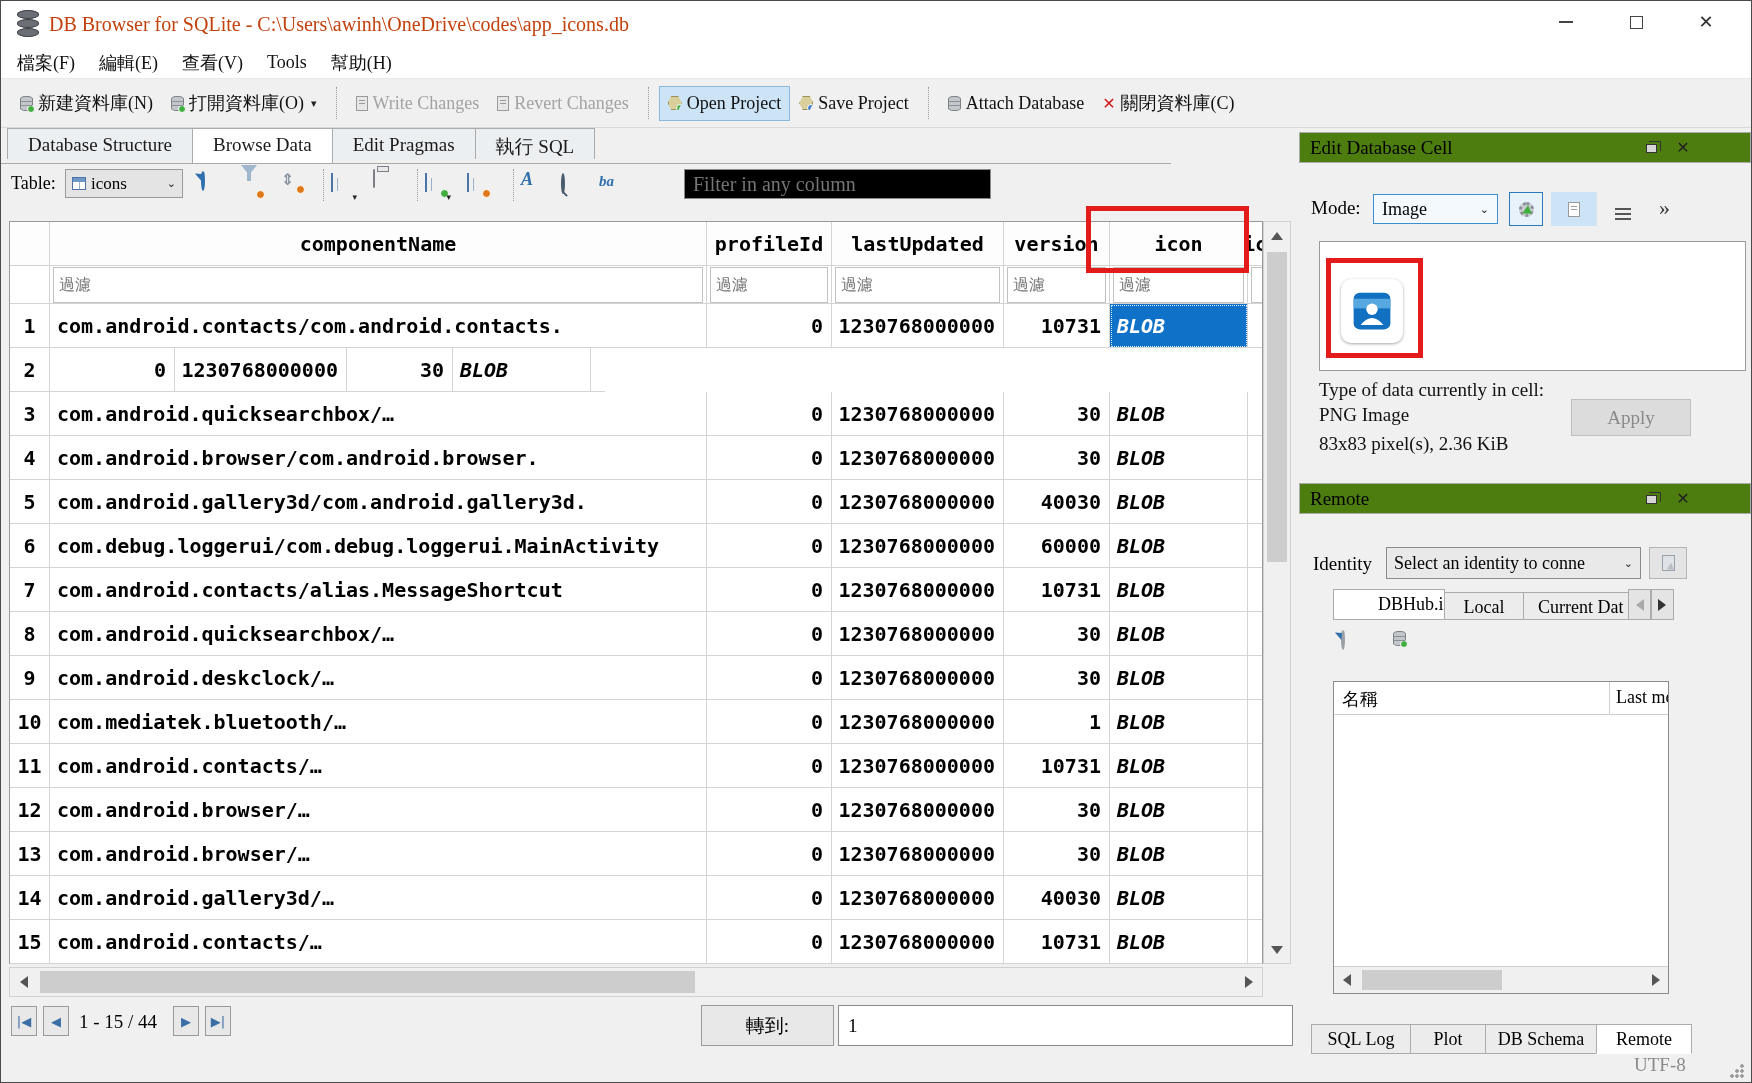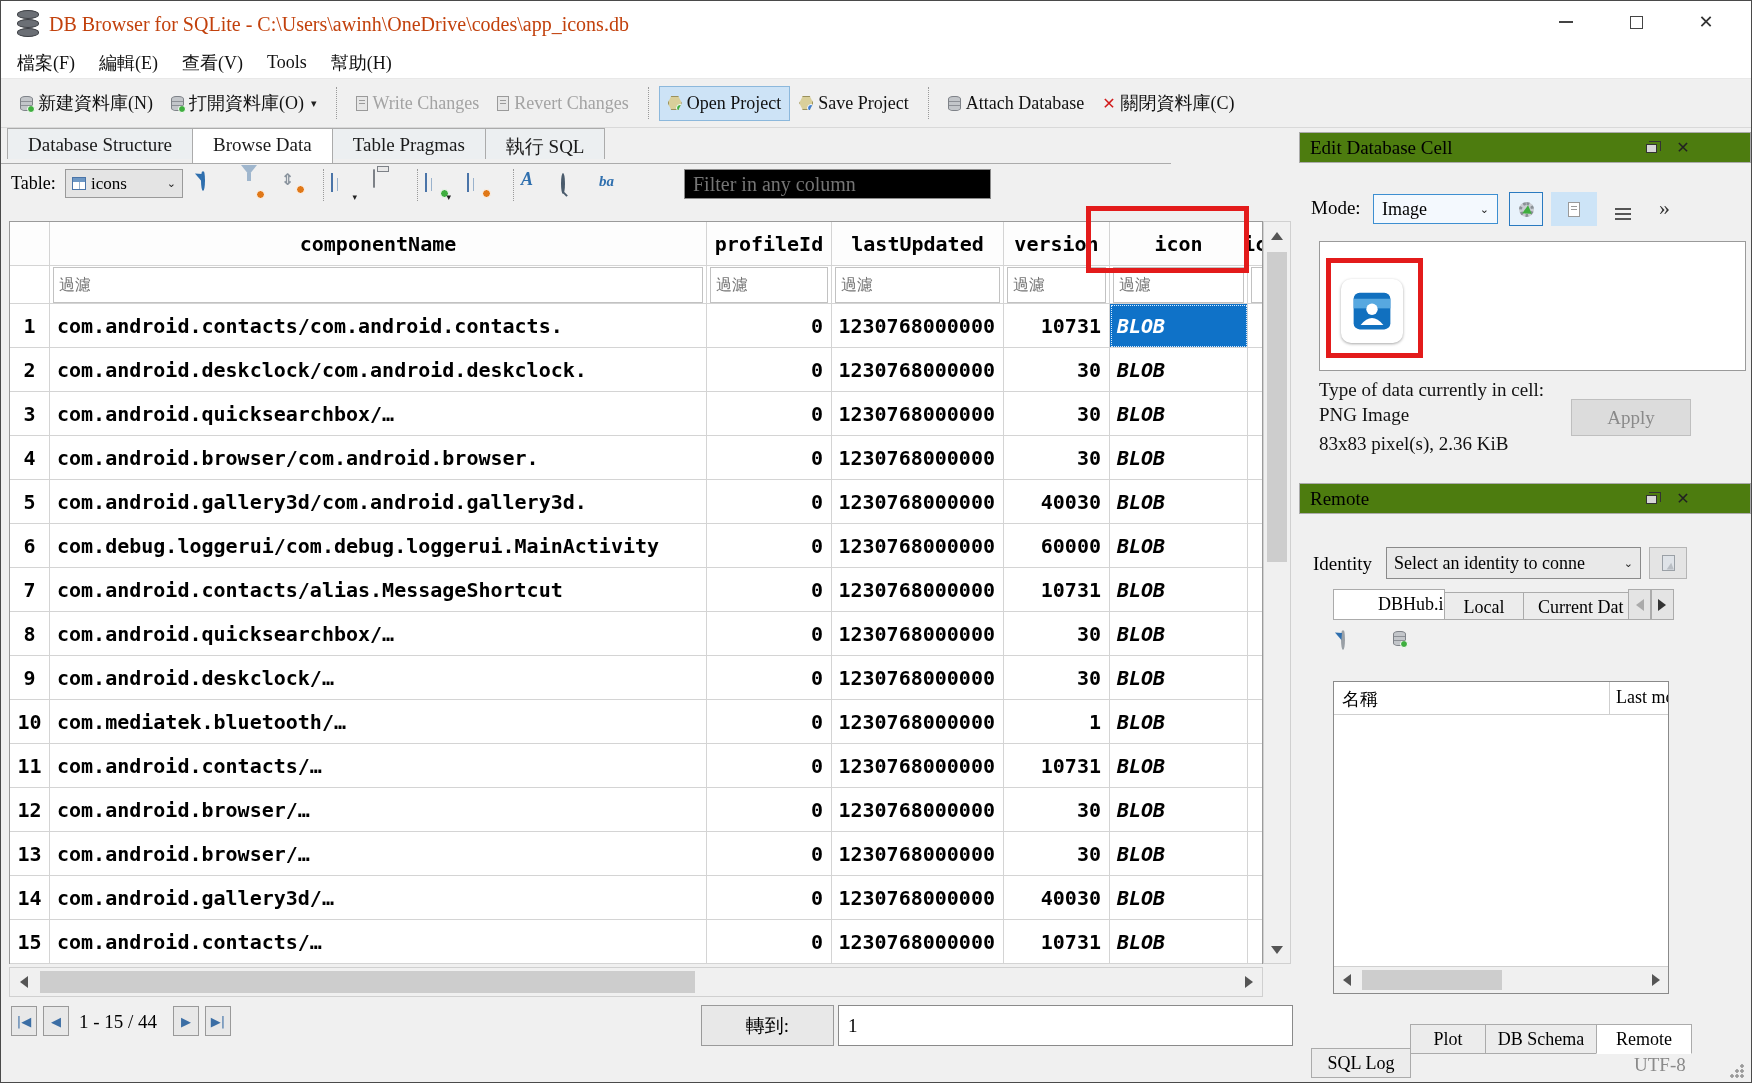--- a/index.html
+++ b/index.html
@@ -266,21 +266,21 @@
   </div>
   <div class="tbtn">
     <span class="redx">✕</span>
     <span>關閉資料庫(C)</span>
   </div>
 </div>
 
 <div class="abs maintabs">
   <div class="mtab">Database Structure</div>
   <div class="mtab active">Browse Data</div>
-  <div class="mtab">Table Pragmas</div>
+  <div class="mtab">Edit Pragmas</div>
   <div class="mtab">執行 SQL</div>
 </div>
 
 <div class="abs browsebar">
   <span class="abs tbl-label">Table:</span>
   <div class="abs tbl-select">
     <span class="gridic"></span>
     <span style="flex:1;">icons</span>
     <span class="ddarrow">⌄</span>
   </div>
@@ -338,21 +338,20 @@
         <div class="c c-name">com.android.contacts/com.android.contacts.</div>
         <div class="c c-pid num">0</div>
         <div class="c c-lu num">1230768000000</div>
         <div class="c c-ver num">10731</div>
         <div class="c c-icon blob selected">BLOB</div>
         <div class="c c-part"></div>
       </div>
 
       <div class="trow">
         <div class="c c-n">2</div>
-        <div class="c c-name">com.android.deskclock/com.android.deskclock.</div>
         <div class="c c-pid num">0</div>
         <div class="c c-lu num">1230768000000</div>
         <div class="c c-ver num">30</div>
         <div class="c c-icon blob">BLOB</div>
         <div class="c c-part"></div>
       </div>
 
       <div class="trow">
         <div class="c c-n">3</div>
         <div class="c c-name">com.android.quicksearchbox/…</div>
@@ -601,19 +600,19 @@
     <div class="sb-arrow" style="left:0;top:0;width:24px;height:26px;">
         <span class="tri left"></span>
       </div>
     <div class="thumb" style="left:28px;top:3px;width:140px;height:20px;"></div>
     <div class="sb-arrow" style="right:0;top:0;width:24px;height:26px;">
         <span class="tri right"></span>
       </div>
   </div>
 </div>
 
-<div class="btab" style="left:1310px;width:100px;margin-top:24px;">SQL Log</div>
+<div class="btab" style="left:1310px;width:100px;">SQL Log</div>
 <div class="btab" style="left:1409px;width:76px;">Plot</div>
 <div class="btab" style="left:1484px;width:112px;">DB Schema</div>
 <div class="btab active" style="left:1595px;width:96px;">Remote</div>
 
 <div class="abs statusenc">UTF-8</div>
 <div class="abs grip"></div>
 
 </body></html>

